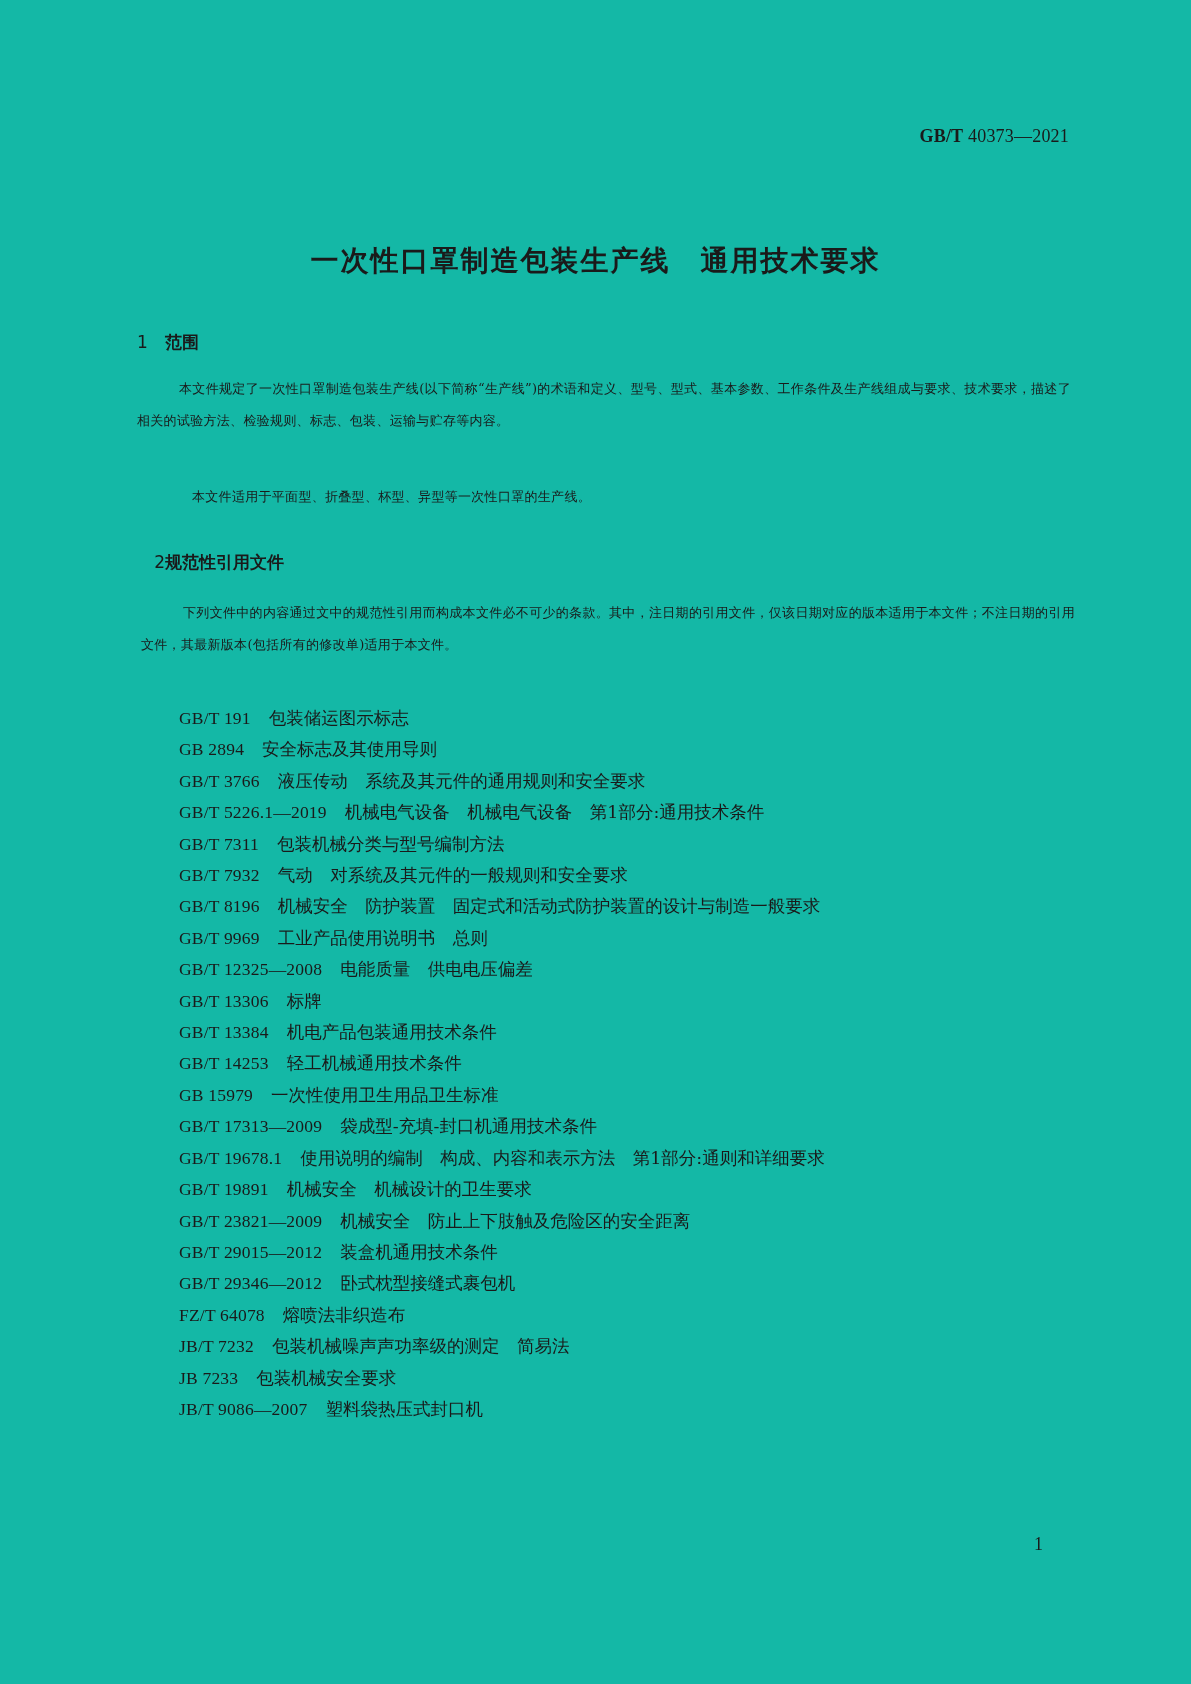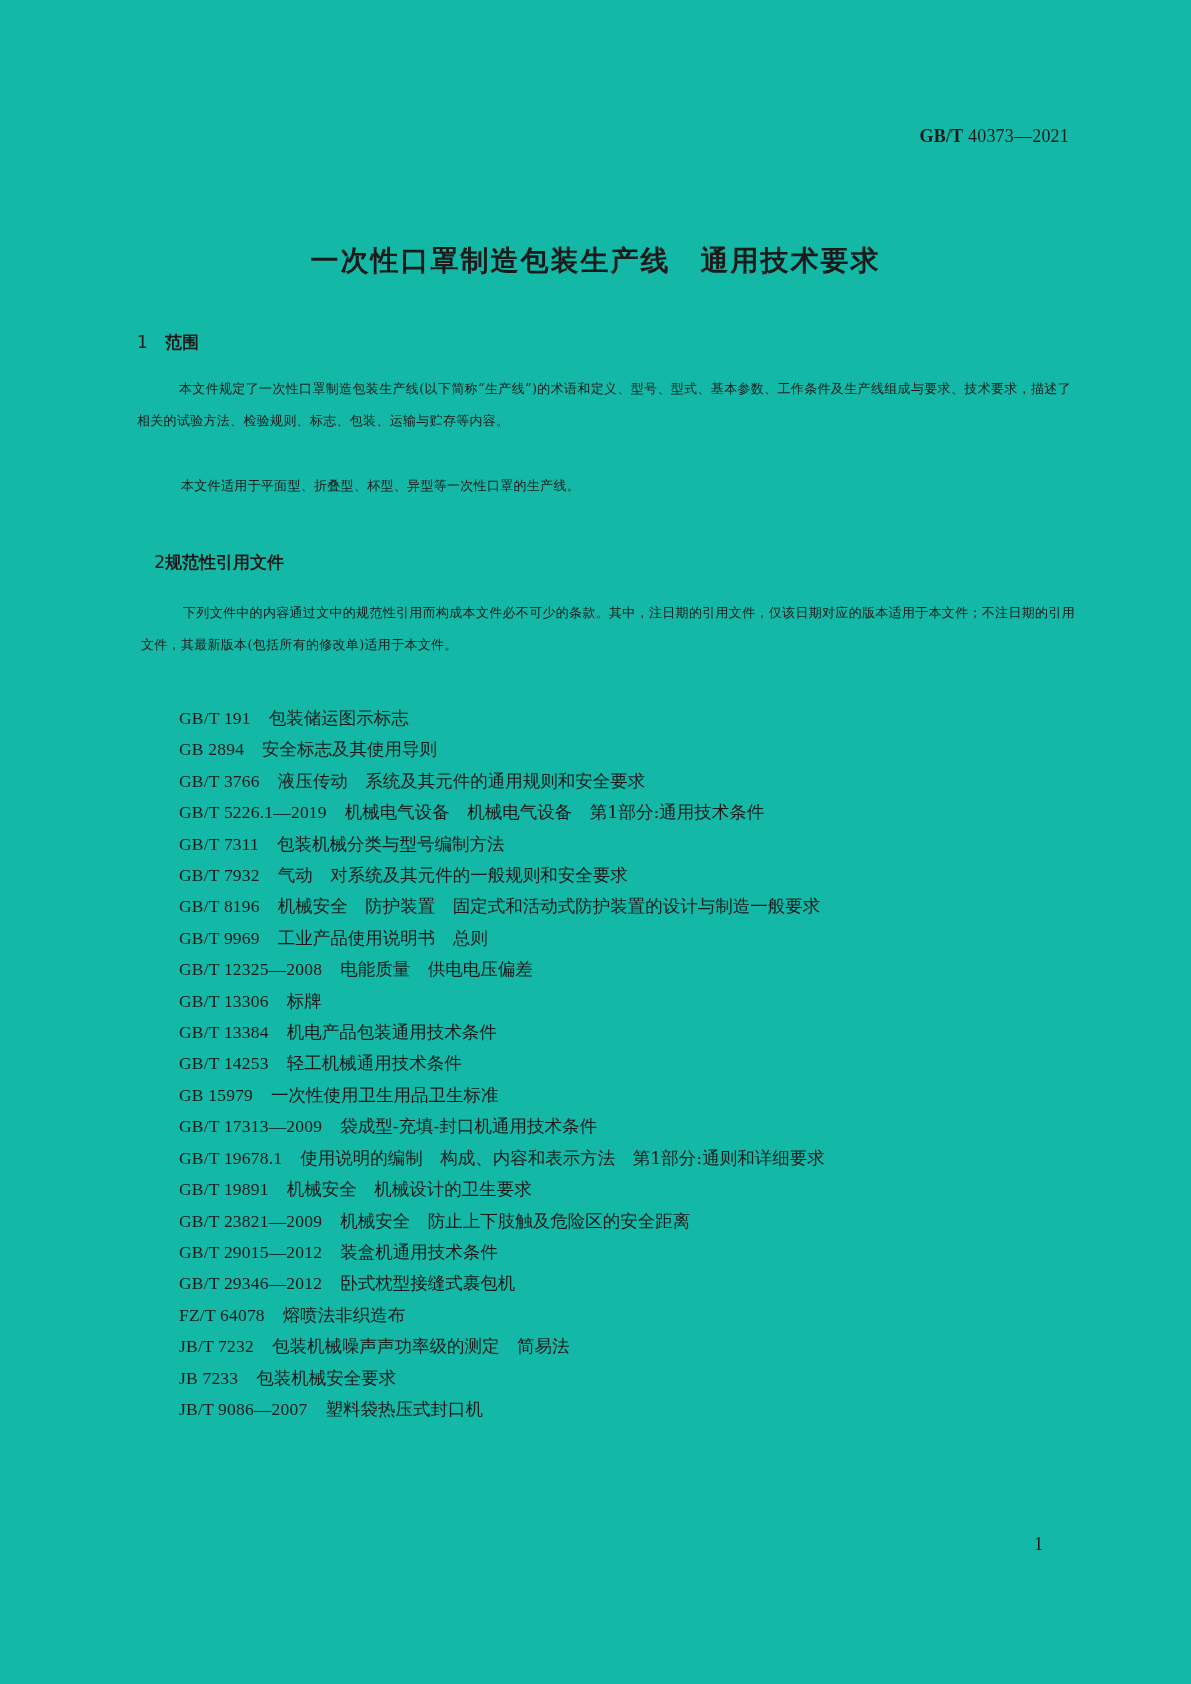--- a/index.html
+++ b/index.html
@@ -45,21 +45,21 @@
     <b>GB/T</b>
     <span>40373—2021</span>
   </div>
 
   <div class="title">一次性口罩制造包装生产线　通用技术要求</div>
 
   <div class="sec-head" style="top:331px;">
     <span class="num">1</span><span>范围</span>
   </div>
   <p class="para" style="top:373px; margin:0;">本文件规定了一次性口罩制造包装生产线(以下简称“生产线”)的术语和定义、型号、型式、基本参数、工作条件及生产线组成与要求、技术要求，描述了相关的试验方法、检验规则、标志、包装、运输与贮存等内容。</p>
-  <p class="para" style="top:468px; margin:2px;">本文件适用于平面型、折叠型、杯型、异型等一次性口罩的生产线。</p>
+  <p class="para" style="top:468px; margin:13px;">本文件适用于平面型、折叠型、杯型、异型等一次性口罩的生产线。</p>
 
   <div class="sec-head" style="top:551px;text-align:right;">
     <span class="num">2</span><span>规范性引用文件</span>
   </div>
   <p class="para" style="top:593px; margin:4px;">下列文件中的内容通过文中的规范性引用而构成本文件必不可少的条款。其中，注日期的引用文件，仅该日期对应的版本适用于本文件；不注日期的引用文件，其最新版本(包括所有的修改单)适用于本文件。</p>
 
   <ul class="refs">
     <li><span class="code">GB/T 191</span><span class="gap"></span><span>包装储运图示标志</span></li>
     <li><span class="code">GB 2894</span><span class="gap"></span><span>安全标志及其使用导则</span></li>
     <li><span class="code">GB/T 3766</span><span class="gap"></span><span>液压传动　系统及其元件的通用规则和安全要求</span></li>

